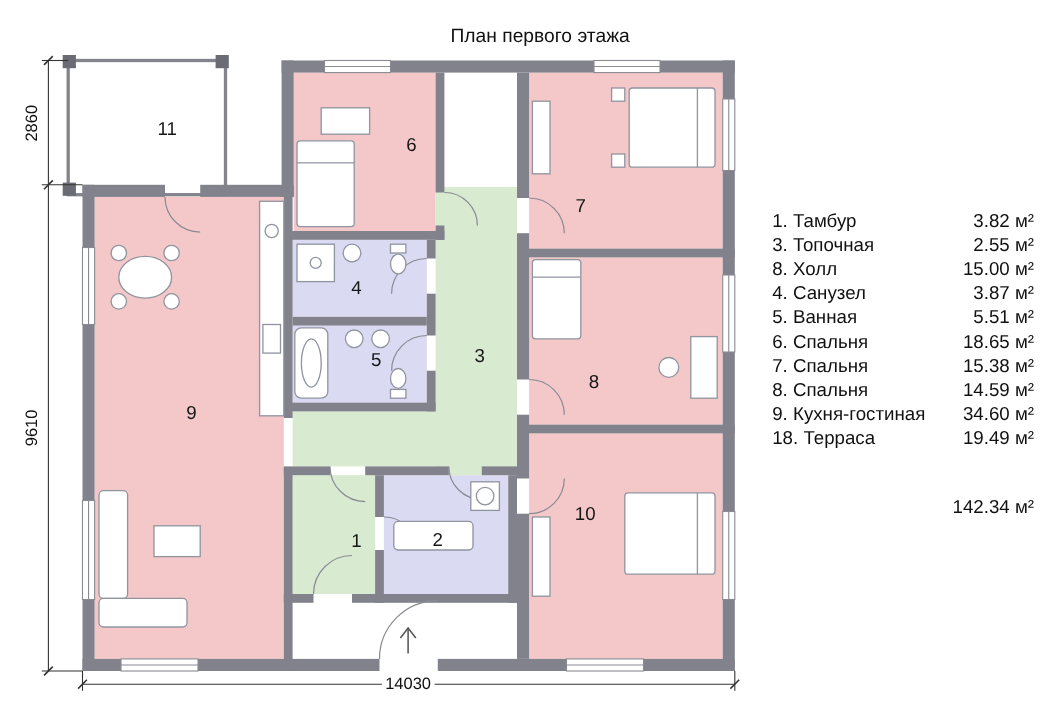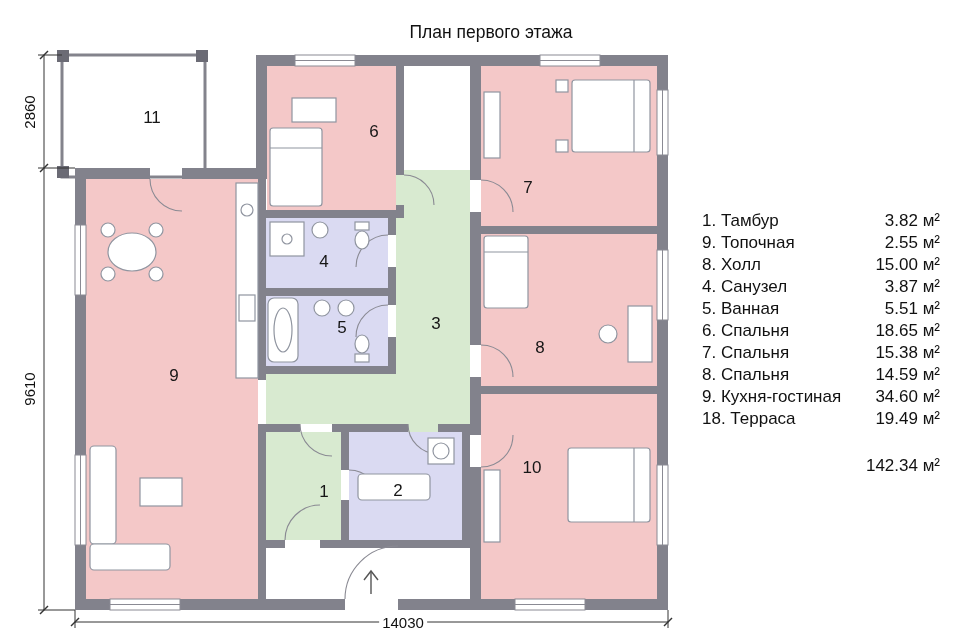--- a/index.html
+++ b/index.html
@@ -26,23 +26,23 @@
   .fn{fill:none;stroke:#9095a0;stroke-width:1.2;}
   .dl{stroke:#333;stroke-width:1;}
   .tick{stroke:#333;stroke-width:1.4;}
   .arrow{stroke:#555;stroke-width:1.4;fill:none;}
   .dim{
     position:absolute;font-size:15px;color:#111;background:#fff;
     padding:0 3px;white-space:nowrap;
   }
   .dim.v{transform:translate(-50%,-50%) rotate(-90deg);}
   .dim.h{transform:translate(-50%,-50%);}
-  .legend{position:absolute;left:702px;top:210px;width:238px;font-size:17px;}
+  .legend{position:absolute;left:702px;top:190px;width:238px;font-size:17px;}
   .legend-row{display:flex;justify-content:space-between;height:22px;line-height:22px;}
-  .legend-total{text-align:right;margin-top:26px;font-size:17px;}
+  .legend-total{text-align:right;margin-top:41px;font-size:17px;}
 </style>
 </head>
 <body>
 
 <div class="title">План первого этажа</div>
 
 <svg class="plan" width="960" height="640" viewBox="0 0 960 640">
 
   <g>
     <rect class="fill-pink" x="86" y="179" width="172" height="420"></rect>
@@ -243,29 +243,29 @@
     <text x="528" y="193">7</text>
     <text x="540" y="353">8</text>
     <text x="174" y="381">9</text>
     <text x="532" y="473">10</text>
     <text x="152" y="123">11</text>
   </g>
 </svg>
 
 <div class="dim v" style="left:29px;top:112px;">2860</div>
 <div class="dim v" style="left:29px;top:389px;">9610</div>
-<div class="dim h" style="left:371px;top:622px;margin-left:32px;">14030</div>
+<div class="dim h" style="left:371px;top:622px;">14030</div>
 
 <div class="legend">
   <div class="legend-row">
     <span>1. Тамбур</span>
     <span>3.82 м²</span>
   </div>
   <div class="legend-row">
-    <span>9. Топочная</span>
+    <span>3. Топочная</span>
     <span>2.55 м²</span>
   </div>
   <div class="legend-row">
     <span>8. Холл</span>
     <span>15.00 м²</span>
   </div>
   <div class="legend-row">
     <span>4. Санузел</span>
     <span>3.87 м²</span>
   </div>

